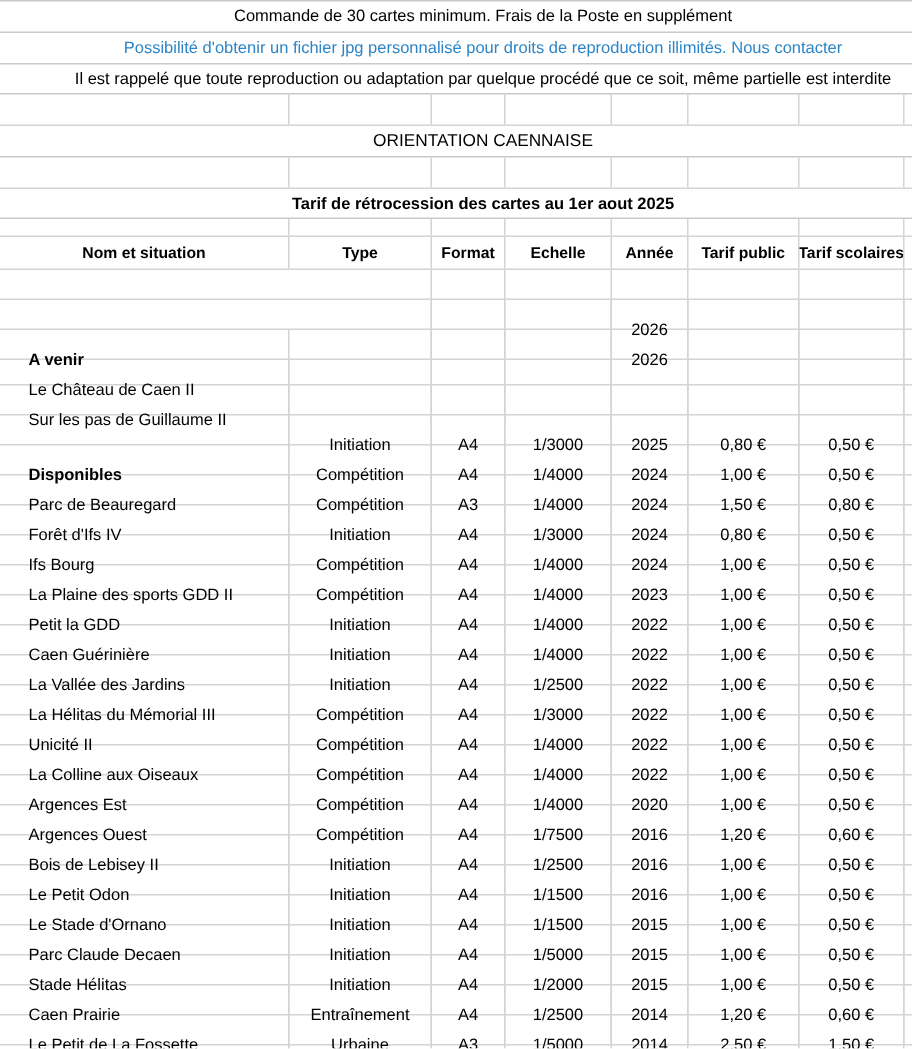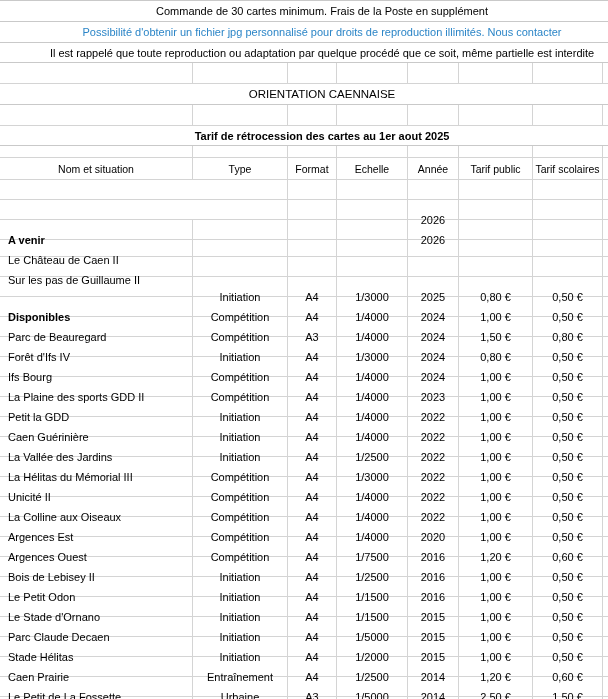--- a/index.html
+++ b/index.html
@@ -20,27 +20,27 @@
   .r-notice3{height:20px;font-size:11px;font-weight:normal;}
   .r-club{height:21px;font-size:11.5px;font-weight:normal;}
   .r-title{height:20px;font-size:11px;font-weight:bold;}
 
   
   .grid{display:grid;grid-template-columns:193px 95px 49px 71px 51px 74px 70px;
         width:608px;border-bottom:1px solid var(--grid);}
   .cell{height:100%;border-right:1px solid var(--grid);display:flex;
         align-items:center;justify-content:center;overflow:hidden;
         white-space:nowrap;font-size:11px;}
-  .cell.name{justify-content:flex-start;padding-left:8px;margin-top:40px;}
+  .cell.name{justify-content:flex-start;padding-left:19px;margin-top:40px;}
   .r-sp1{height:21px;}
   .r-sp2{height:21px;}
   .r-sp3{height:12px;}
   .r-sp4{height:17px;}
   .r-head{height:22px;}
-  .r-head .cell{font-weight:normal;font-size:10.5px;}
+  .r-head .cell{font-weight:bold;font-size:10.5px;}
   .r-data{height:20px;}
   .section-label{font-weight:bold;}
 </style>
 </head>
 <body>
 
 <div class="sheet">
 
   <div class="merged r-notice1">Commande de 30 cartes minimum. Frais de la Poste en supplément</div>
   <div class="merged r-notice2">Possibilité d'obtenir un fichier jpg personnalisé pour droits de reproduction illimités. Nous contacter</div>

